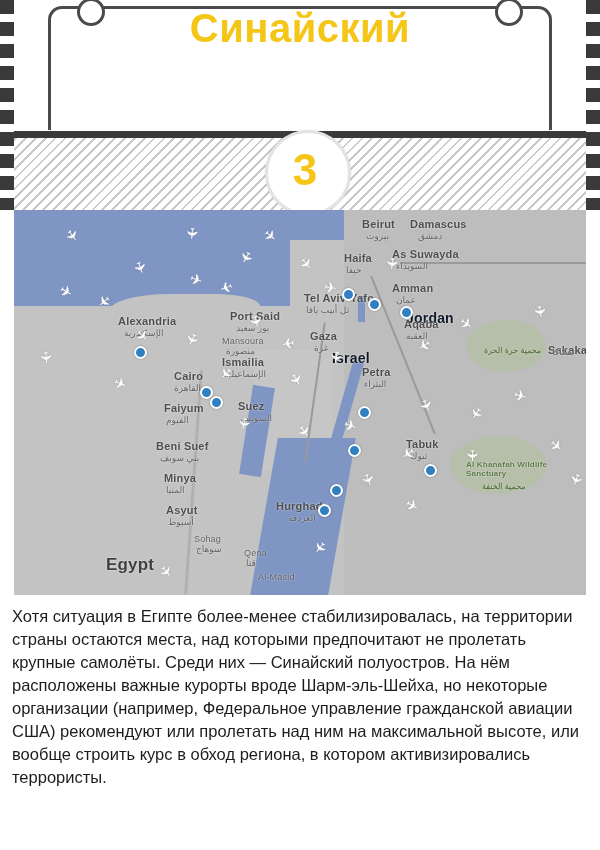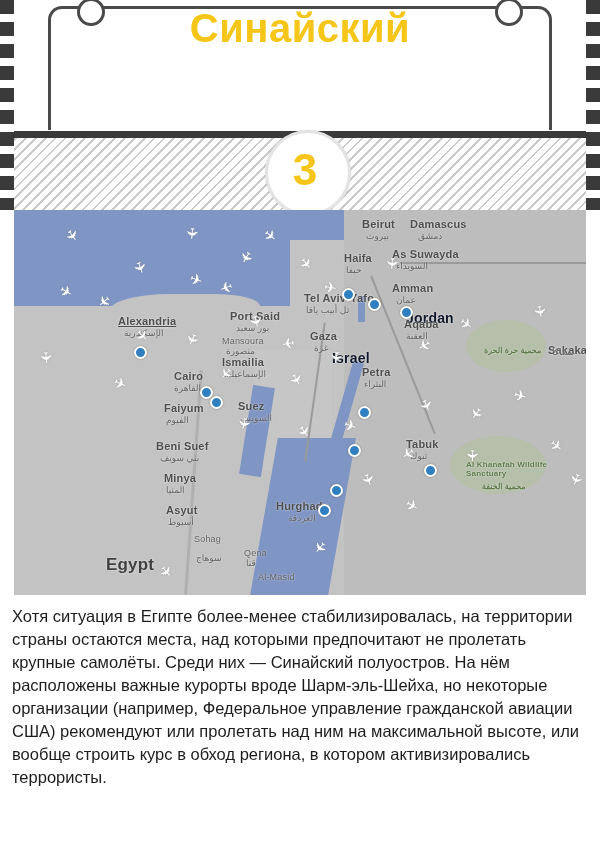--- a/index.html
+++ b/index.html
@@ -300,21 +300,21 @@
 
       <div class="label" style="left:290px;top:82px;">Tel Aviv-Yafo</div>
       <div class="label sub" style="left:292px;top:95px;">تل أبيب يافا</div>
 
       <div class="label" style="left:296px;top:120px;">Gaza</div>
       <div class="label sub" style="left:300px;top:133px;">غزة</div>
 
       <div class="label" style="left:390px;top:108px;">Aqaba</div>
       <div class="label sub" style="left:392px;top:121px;">العقبة</div>
 
-      <div class="label" style="left:104px;top:105px;text-decoration:underline;">Alexandria</div>
+      <div class="label" style="left:104px;top:105px;">Alexandria</div>
       <div class="label sub" style="left:110px;top:118px;">الإسكندرية</div>
 
       <div class="label" style="left:216px;top:100px;">Port Said</div>
       <div class="label sub" style="left:222px;top:113px;">بور سعيد</div>
 
       <div class="label sub" style="left:208px;top:126px;">Mansoura</div>
       <div class="label sub" style="left:212px;top:136px;">منصورة</div>
 
       <div class="label" style="left:208px;top:146px;">Ismailia</div>
       <div class="label sub" style="left:210px;top:159px;">الإسماعيلية</div>
@@ -331,21 +331,21 @@
       <div class="label" style="left:142px;top:230px;">Beni Suef</div>
       <div class="label sub" style="left:146px;top:243px;">بني سويف</div>
 
       <div class="label" style="left:150px;top:262px;">Minya</div>
       <div class="label sub" style="left:152px;top:275px;">المنيا</div>
 
       <div class="label" style="left:152px;top:294px;">Asyut</div>
       <div class="label sub" style="left:154px;top:307px;">أسيوط</div>
 
       <div class="label sub" style="left:180px;top:324px;">Sohag</div>
-      <div class="label sub" style="left:182px;top:343px;">سوهاج</div>
+      <div class="label sub" style="left:182px;top:334px;">سوهاج</div>
 
       <div class="label sub" style="left:230px;top:338px;">Qena</div>
       <div class="label sub" style="left:232px;top:348px;">قنا</div>
 
       <div class="label sub" style="left:244px;top:362px;">Al-Masid</div>
 
       <div class="label" style="left:262px;top:290px;">Hurghada</div>
       <div class="label sub" style="left:274px;top:303px;">الغردقة</div>
 
       <div class="label" style="left:348px;top:156px;">Petra</div>

